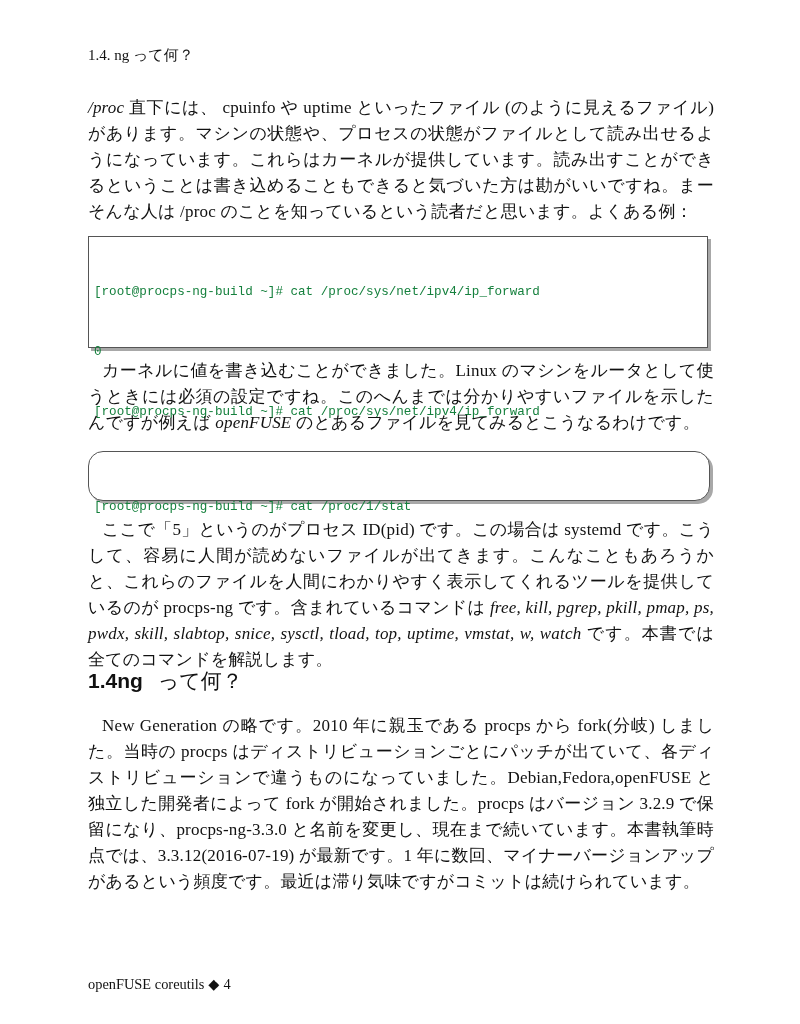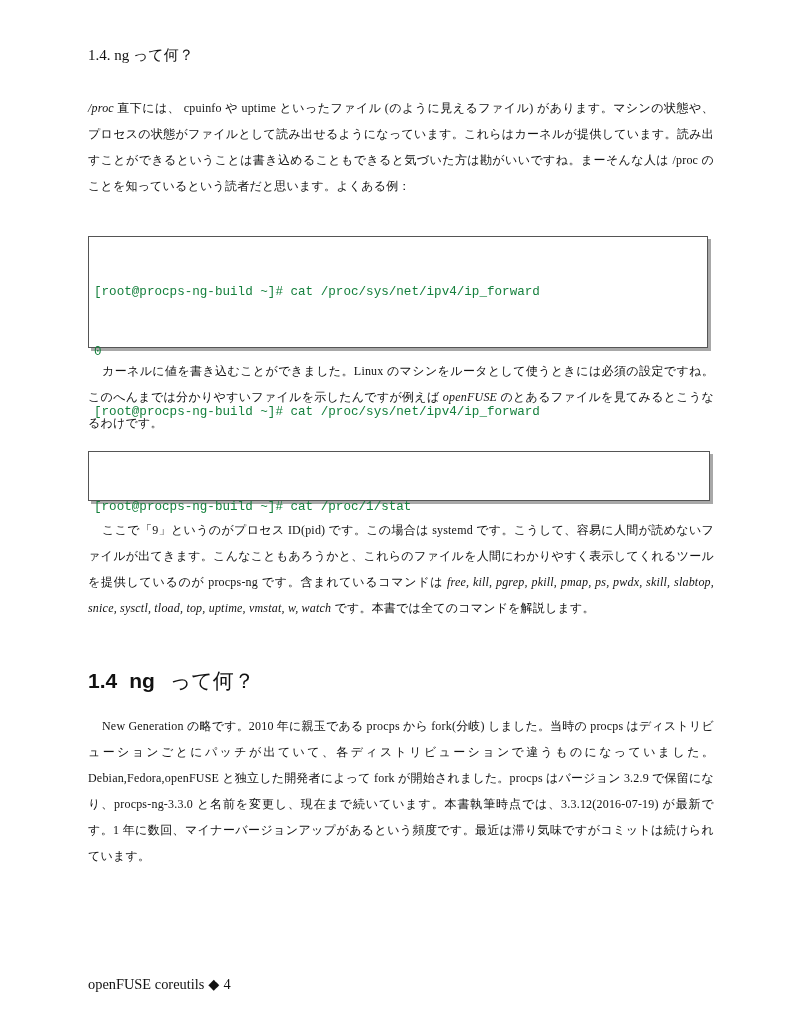--- a/index.html
+++ b/index.html
@@ -24,21 +24,21 @@
       position: absolute;
       left: 88px;
       top: 38px;
       font-size: 15px;
       line-height: 20px;
     }
     .para {
       position: absolute;
       left: 88px;
       width: 626px;
-      font-size: 12px;
+      font-size: 17px;
       line-height: 26px;
       text-align: justify;
       letter-spacing: 0.2px;
     }
     .para.indent { text-indent: 14px; }
     .para em { font-style: italic; }
     .p1 { top: 88px; }
     .p2 { top: 351px; }
     .p3 { top: 510px; }
     .p4 { top: 706px; }
@@ -52,33 +52,33 @@
       background: #ffffff;
       font-family: "Liberation Mono", "DejaVu Sans Mono", monospace;
       font-size: 12.6px;
       line-height: 20px;
       color: #15803d;
       padding: 5px 0 5px 5px;
       white-space: pre;
       box-sizing: border-box;
     }
     .cb1 { top: 229px; height: 112px; }
-    .cb2 { top: 444px; height: 50px; width: 622px; }
+    .cb2 { top: 444px; height: 50px; width: 622px; border-radius: 15px; }
     .code-line { display: block; height: 20px; }
 
     .section-heading {
       position: absolute;
       left: 88px;
       top: 660px;
       font-family: "Liberation Sans", "DejaVu Sans", sans-serif;
       font-size: 21px;
       font-weight: bold;
       line-height: 28px;
     }
-    .section-heading .num { margin-right: 12px; }
+    .section-heading .num { }
     .section-heading .jp { font-weight: normal; margin-left: 9px; }
 
     .footer {
       position: absolute;
       left: 88px;
       top: 967px;
       font-size: 14.4px;
       line-height: 20px;
     }
     .footer .diamond { margin: 0 4px; }
@@ -98,21 +98,21 @@
     <span class="code-line">[root@procps-ng-build ~]# cat /proc/sys/net/ipv4/ip_forward</span>
     <span class="code-line">1</span>
   </div>
 
   <div class="para indent p2"><span>カーネルに値を書き込むことができました。Linux のマシンをルータとして使うときには必須の設定ですね。このへんまでは分かりやすいファイルを示したんですが例えば </span><em>openFUSE</em><span> のとあるファイルを見てみるとこうなるわけです。</span></div>
 
   <div class="codebox cb2">
     <span class="code-line">[root@procps-ng-build ~]# cat /proc/1/stat</span>
   </div>
 
-  <div class="para indent p3"><span>ここで「9」というのがプロセス ID(pid) です。この場合は systemd です。こうして、容易に人間が読めないファイルが出てきます。こんなこともあろうかと、これらのファイルを人間にわかりやすく表示してくれるツールを提供しているのが procps-ng です。含まれているコマンドは </span><em>free, kill, pgrep, pkill, pmap, ps, pwdx, skill, slabtop, snice, sysctl, tload, top, uptime, vmstat, w, watch</em><span> です。本書では全てのコマンドを解説します。</span></div>
+  <div class="para indent p3"><span>ここで「5」というのがプロセス ID(pid) です。この場合は systemd です。こうして、容易に人間が読めないファイルが出てきます。こんなこともあろうかと、これらのファイルを人間にわかりやすく表示してくれるツールを提供しているのが procps-ng です。含まれているコマンドは </span><em>free, kill, pgrep, pkill, pmap, ps, pwdx, skill, slabtop, snice, sysctl, tload, top, uptime, vmstat, w, watch</em><span> です。本書では全てのコマンドを解説します。</span></div>
 
   <div class="section-heading"><span class="num">1.4</span><span>ng</span><span class="jp"> って何？</span></div>
 
   <div class="para indent p4">New Generation の略です。2010 年に親玉である procps から fork(分岐) しました。当時の procps はディストリビューションごとにパッチが出ていて、各ディストリビューションで違うものになっていました。Debian,Fedora,openFUSE と独立した開発者によって fork が開始されました。procps はバージョン 3.2.9 で保留になり、procps-ng-3.3.0 と名前を変更し、現在まで続いています。本書執筆時点では、3.3.12(2016-07-19) が最新です。1 年に数回、マイナーバージョンアップがあるという頻度です。最近は滞り気味ですがコミットは続けられています。</div>
 
   <div class="footer"><span>openFUSE coreutils</span><span class="diamond">◆</span><span>4</span></div>
 
 </div>
 
 </body></html>

